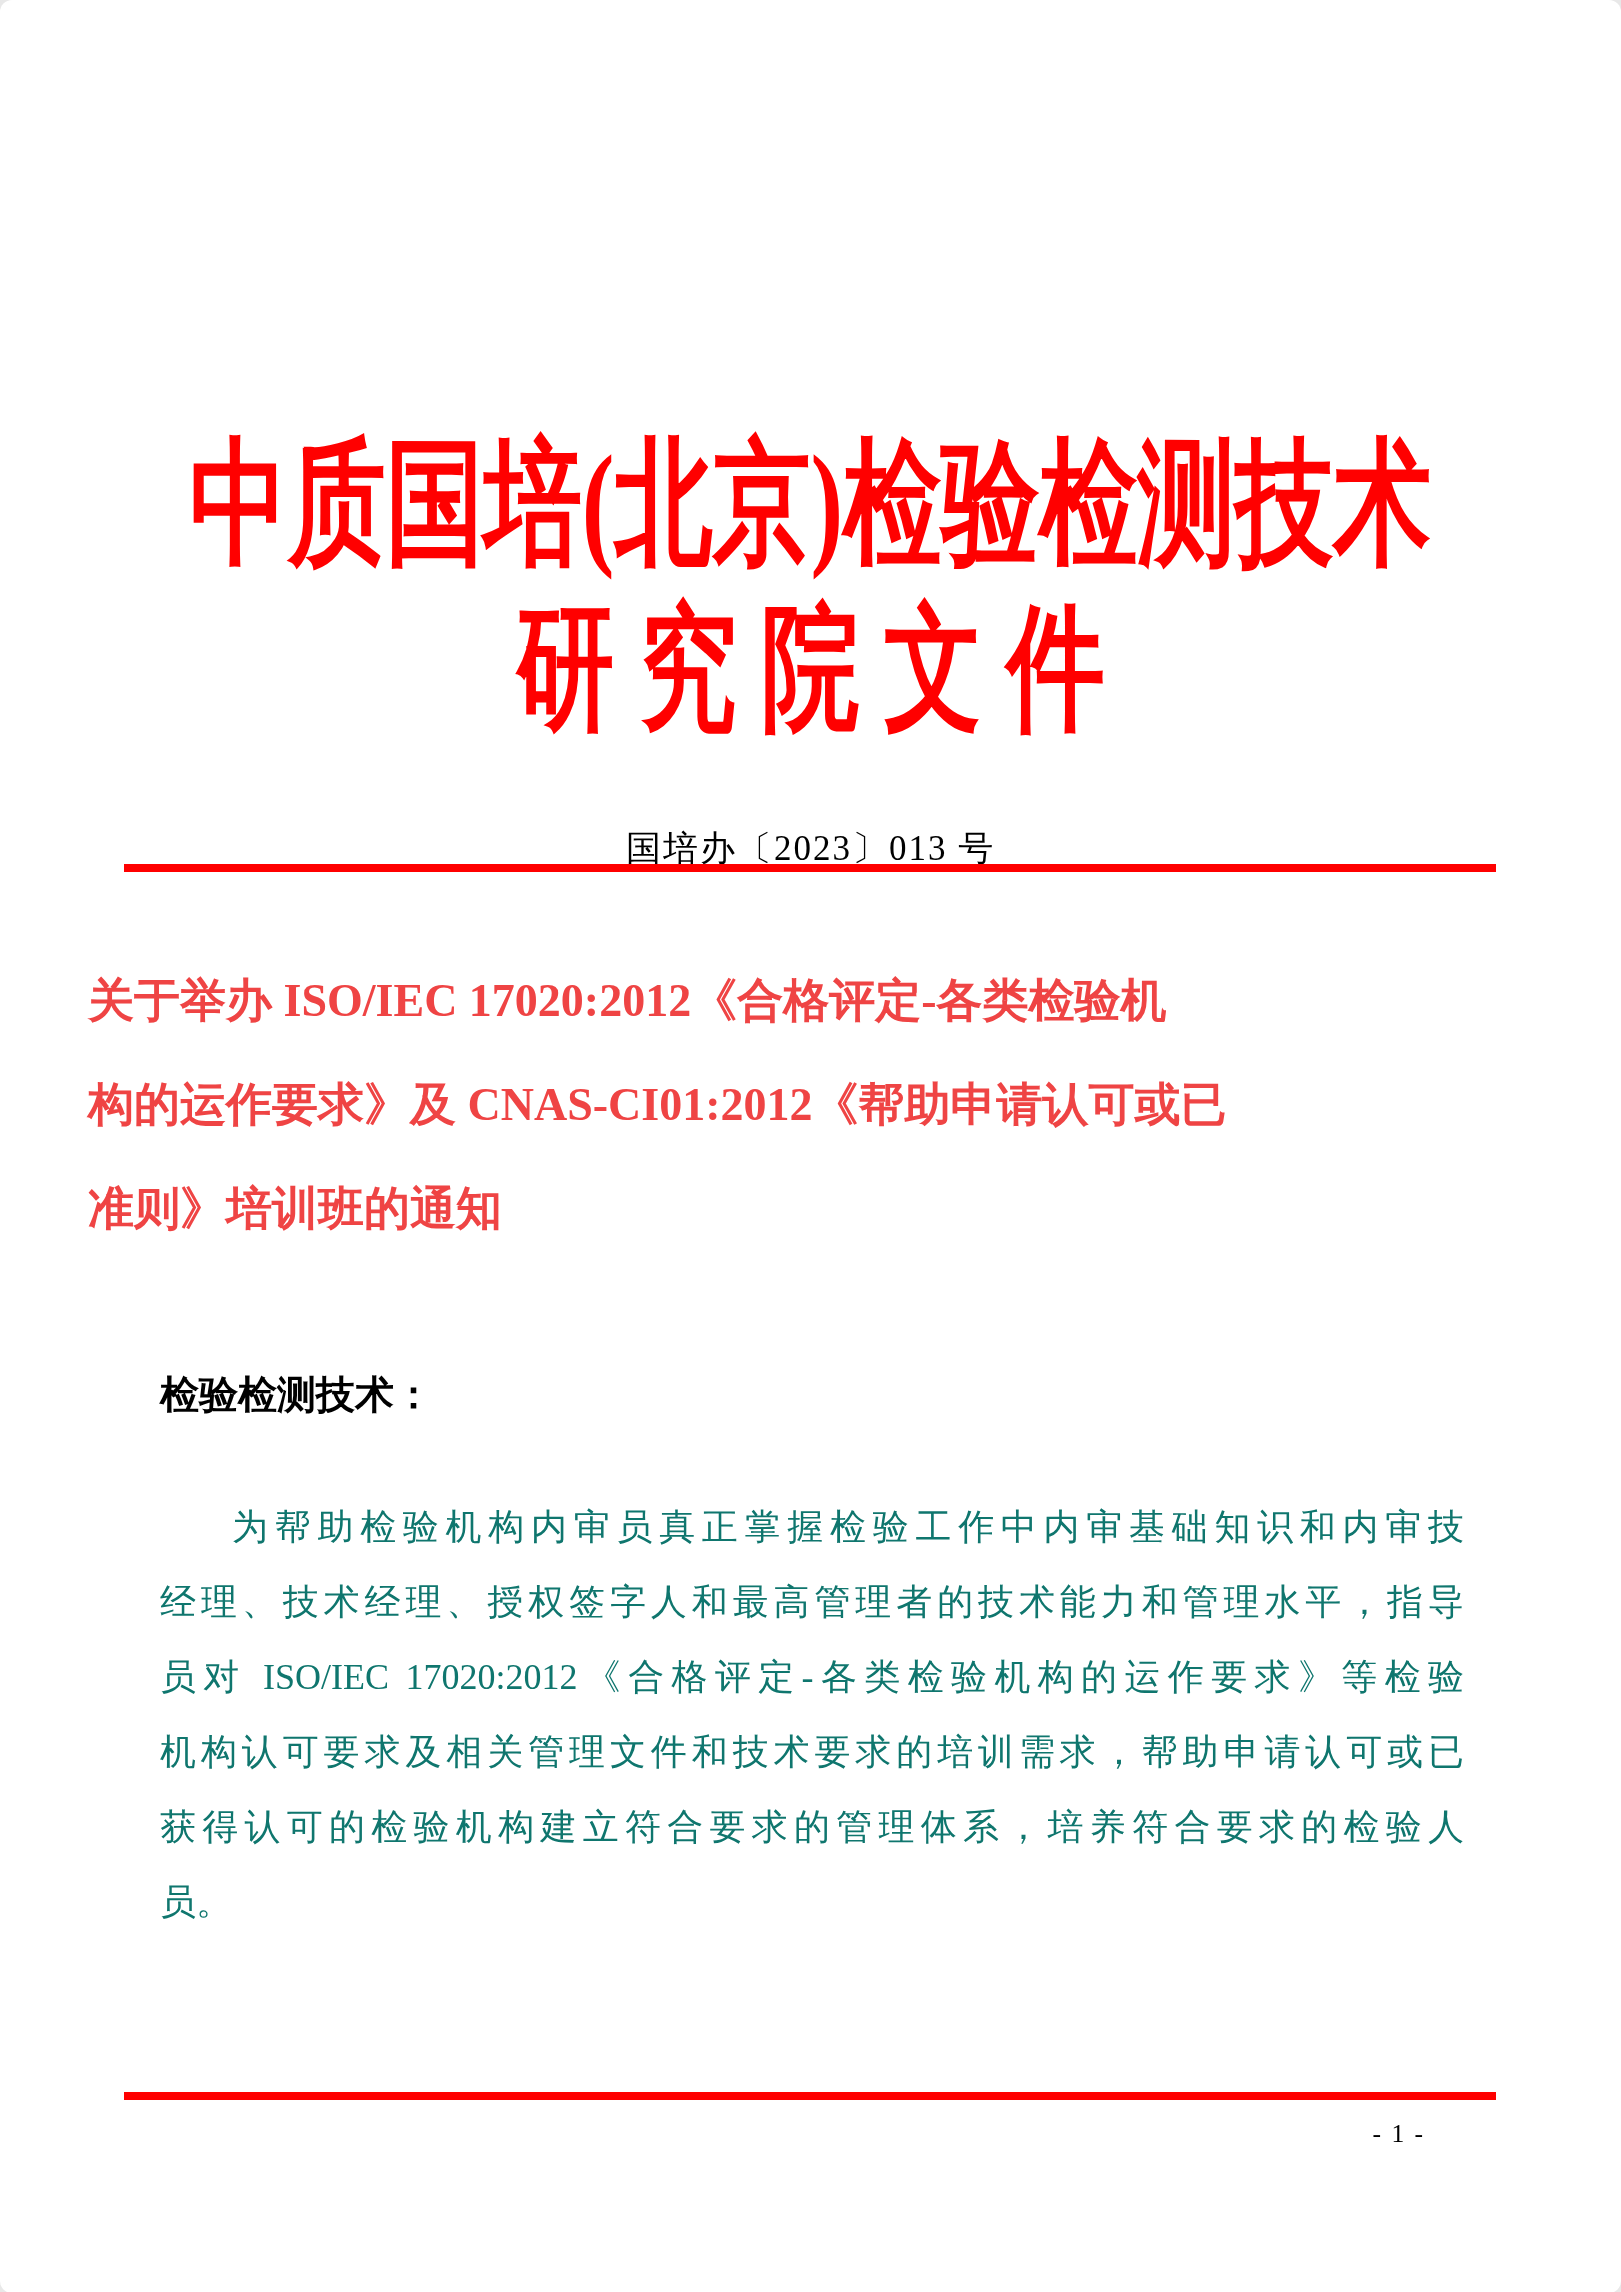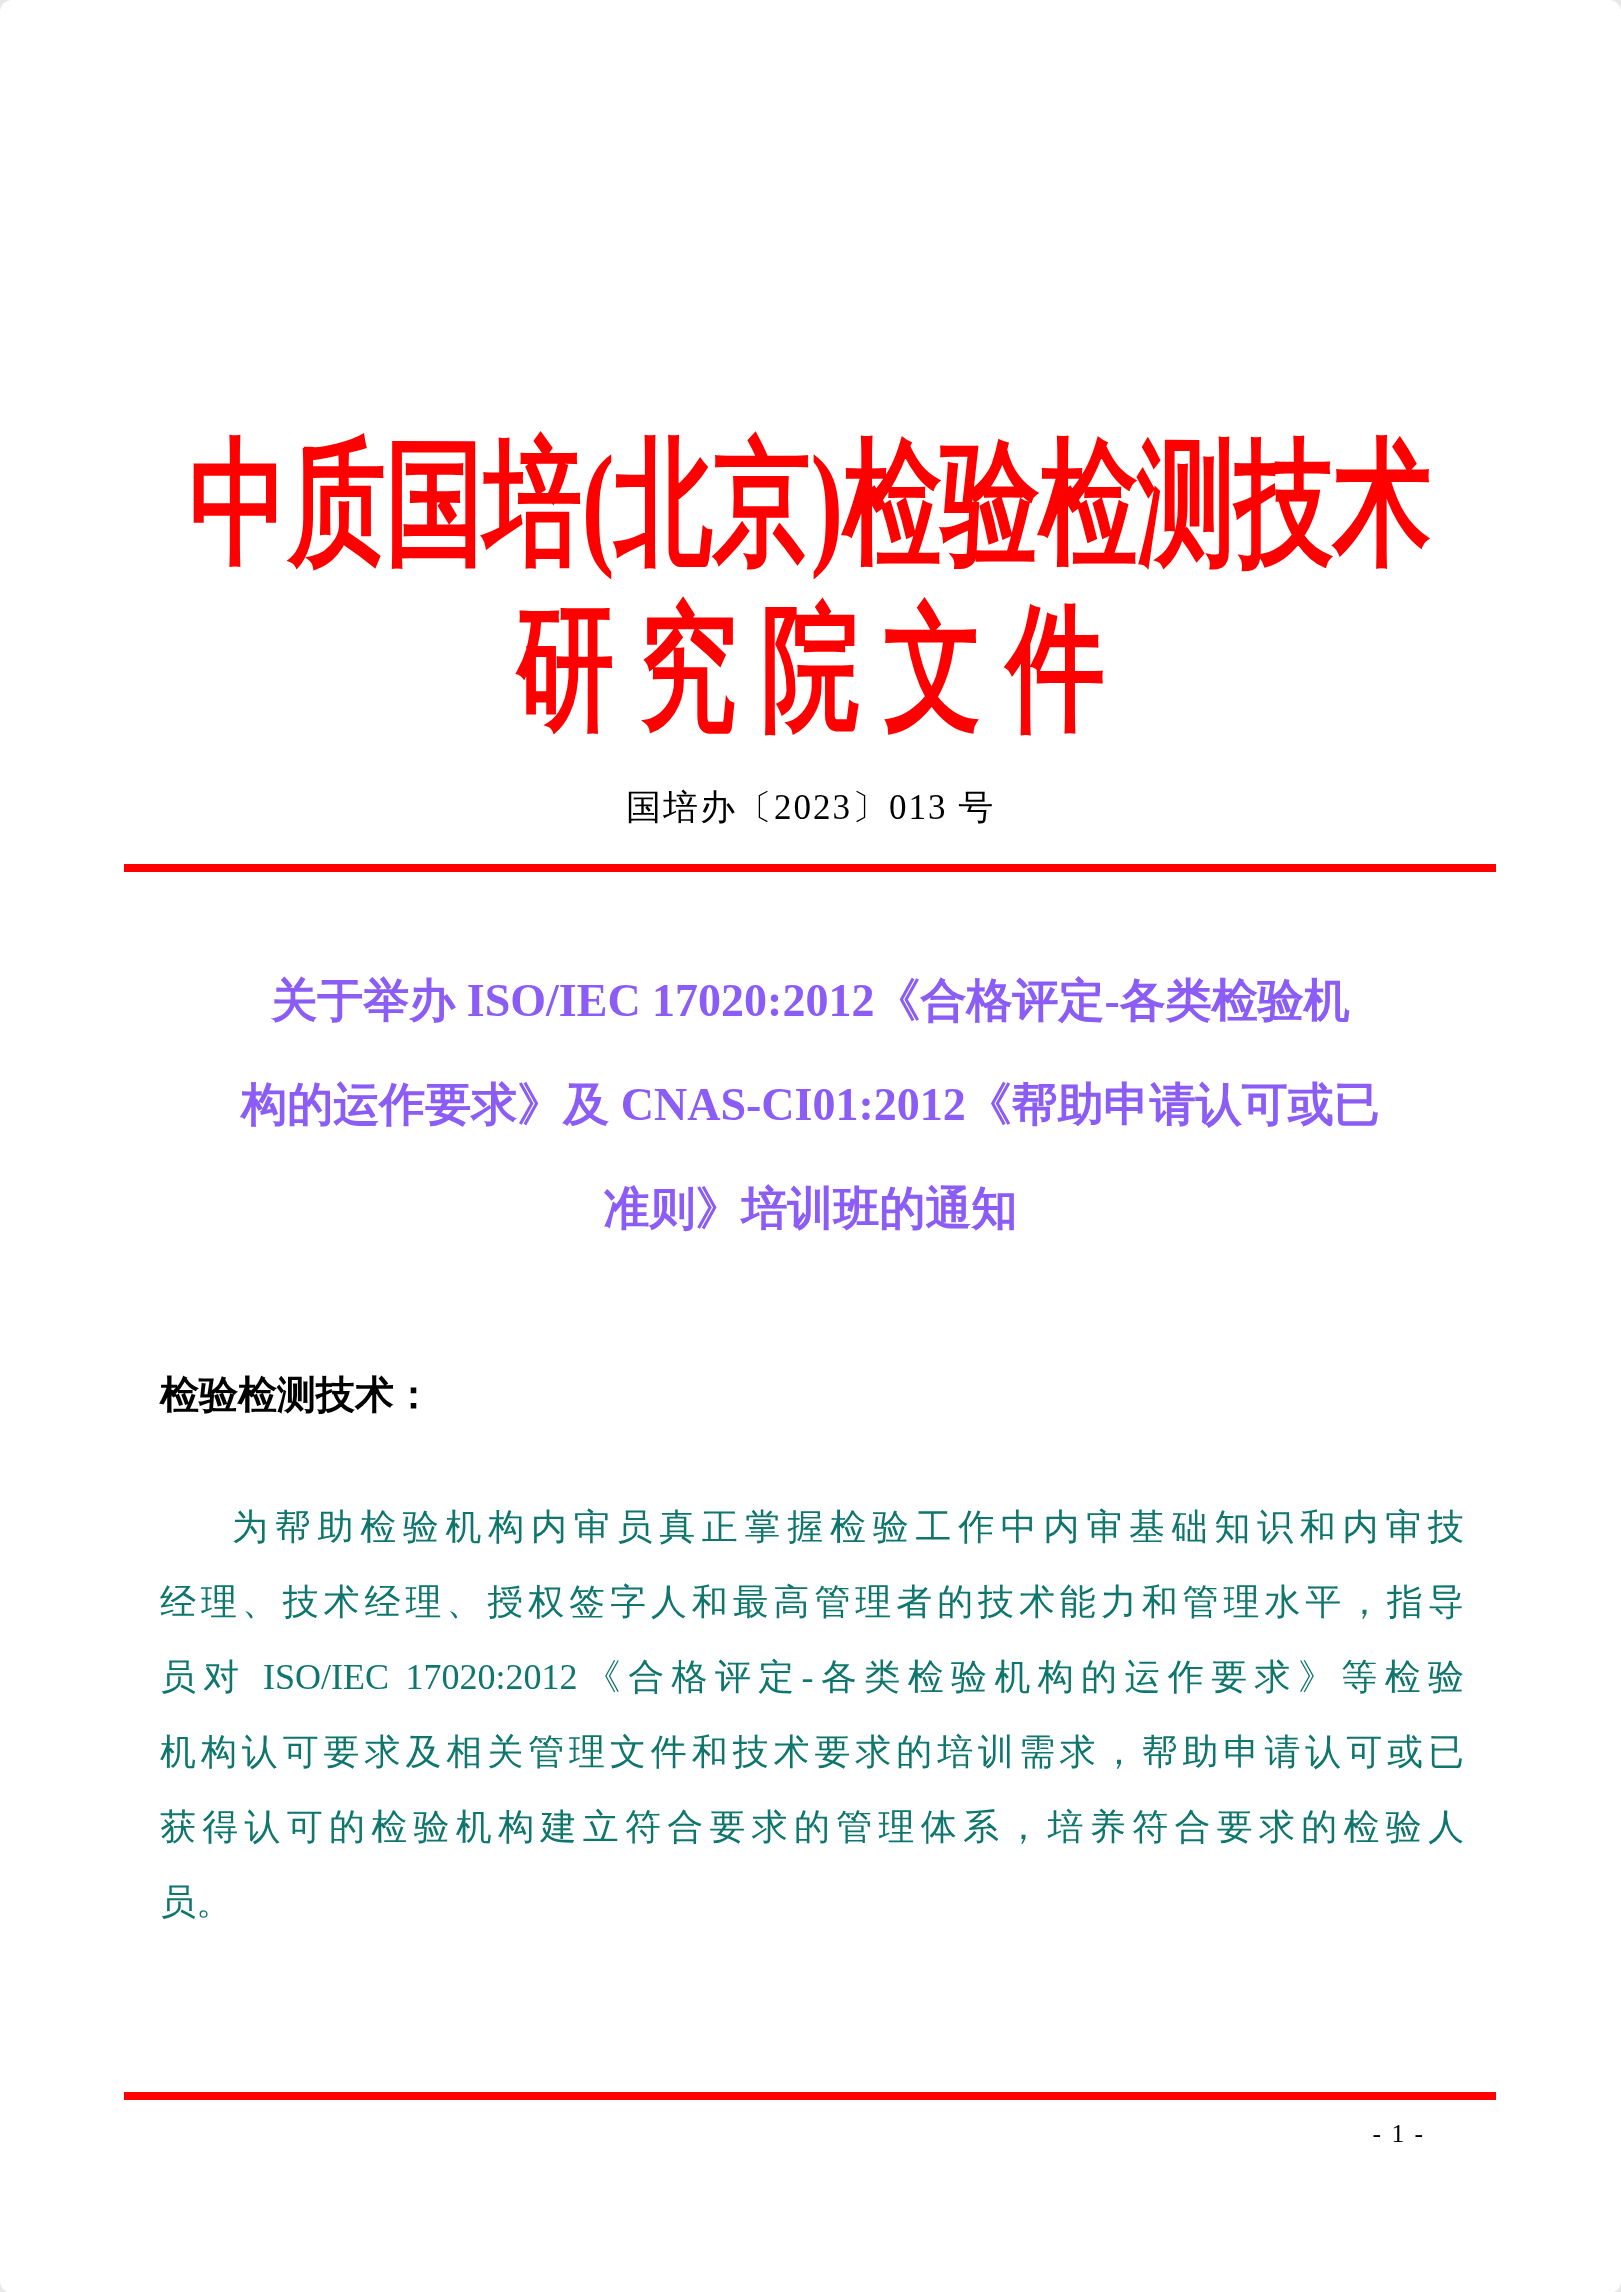--- a/index.html
+++ b/index.html
@@ -29,21 +29,21 @@
     transform: scaleY(1.40);
     transform-origin: center top;
     white-space: nowrap;
   }
   .org-name .line2 {
     letter-spacing: 0.25em;
     text-indent: 0.25em;
   }
   .doc-number {
     position: absolute;
-    top: 784px;
+    top: 825px;
     left: 0;
     width: 100%;
     text-align: center;
     font-size: 35px;
     letter-spacing: 2px;
     color: #000000;
   }
   .red-rule {
     position: absolute;
     left: 124px;
@@ -52,25 +52,24 @@
     background: #ff0000;
   }
   .red-rule.top { top: 864px; }
   .red-rule.bottom { top: 2092px; }
   
   .doc-title {
     position: absolute;
     top: 949px;
     left: 88px;
     width: 1445px;
-    text-align: center;
     font-weight: bold;
     font-size: 46px;
     line-height: 104px;
-    color: #8b5cf6;
+    color: #ef4444;
   }
   
   .salutation {
     position: absolute;
     top: 1368px;
     left: 160px;
     font-size: 39px;
     font-weight: bold;
     color: #000000;
   }

